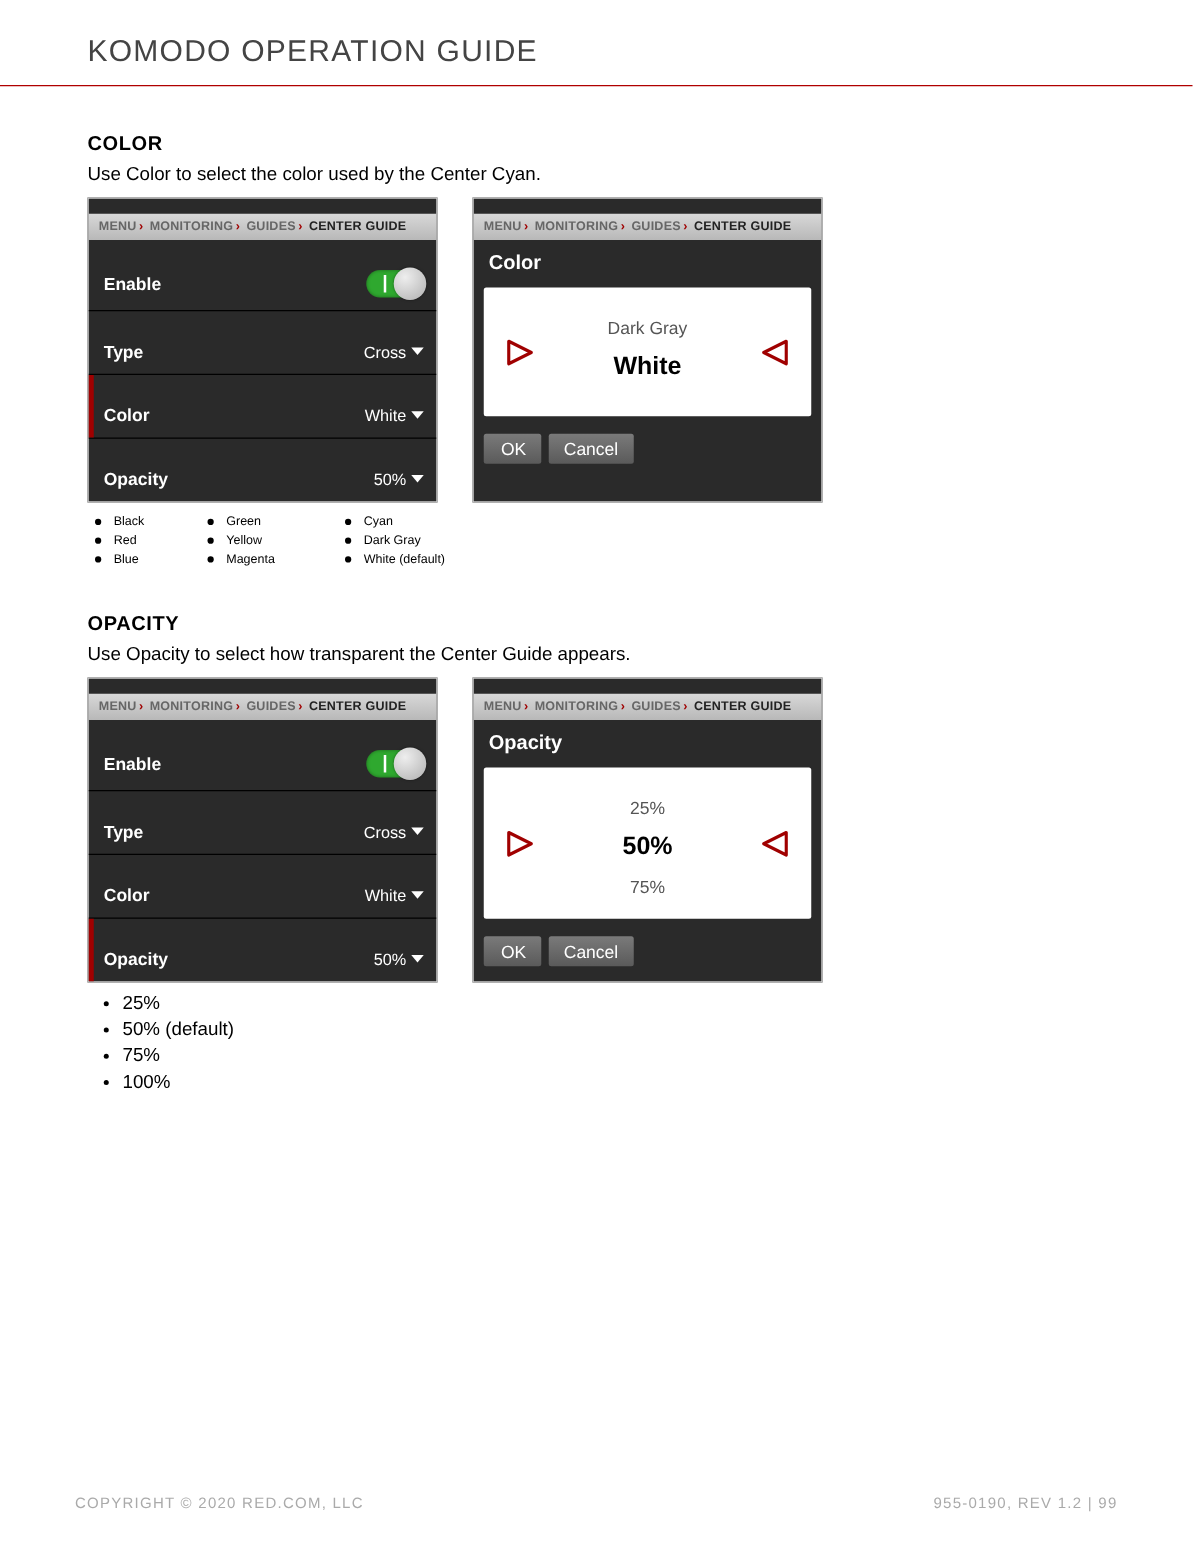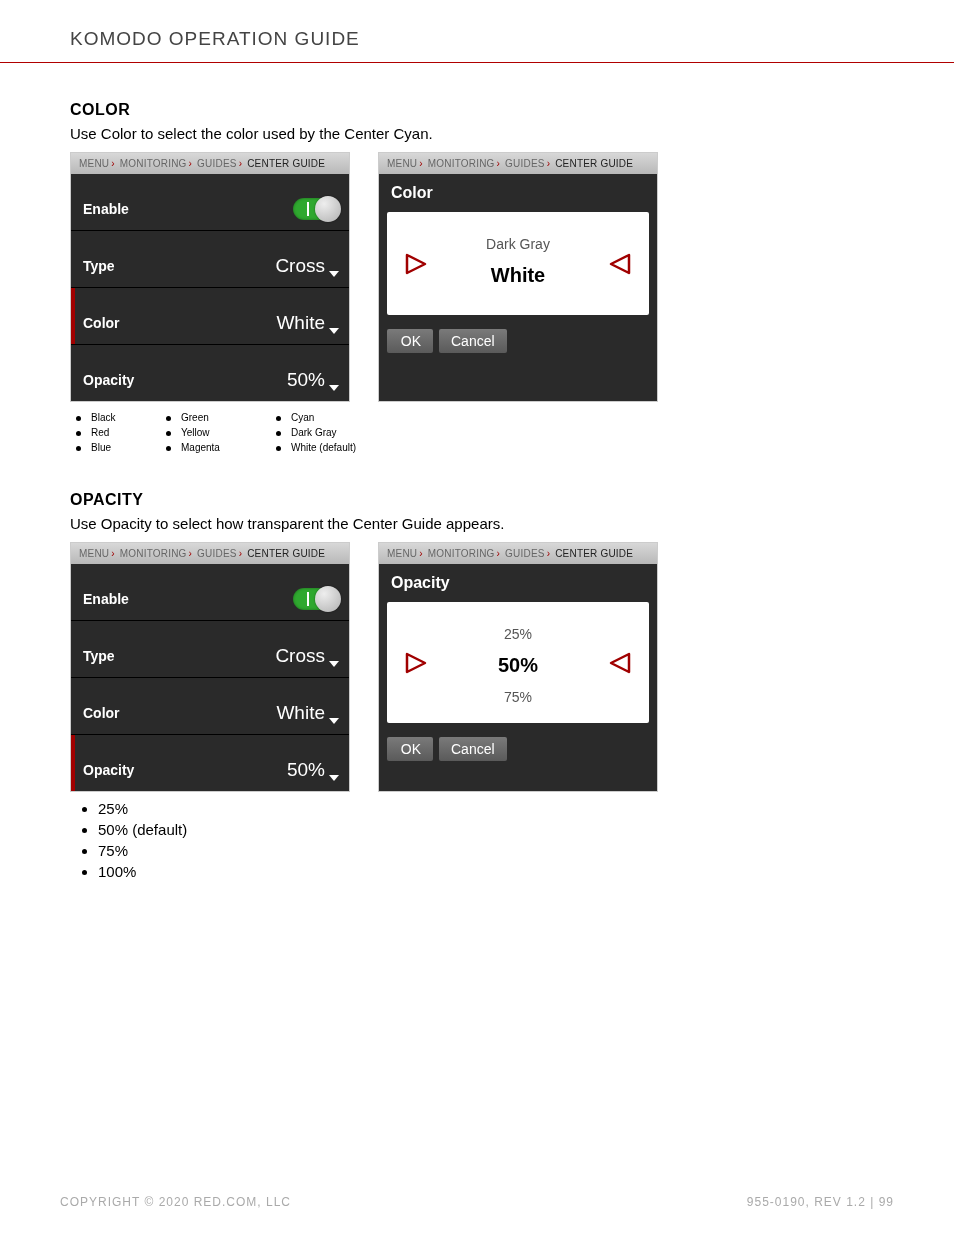--- a/index.html
+++ b/index.html
@@ -7,21 +7,21 @@
     font-family: Arial, Helvetica, sans-serif;
     color: #000;
     background: #fff;
     width: 954px;
   }
   .page {
     padding: 0 60px 0 70px;
     box-sizing: border-box;
   }
   .page-title {
-    font-size: 19px;
+    font-size: 24px;
     font-weight: 300;
     letter-spacing: 1px;
     color: #444;
     padding: 28px 0 12px 0;
     font-family: "Helvetica Neue", Arial, sans-serif;
   }
   .rule-red {
     border: none;
     border-top: 1px solid #b00000;
     margin: 0 -60px 0 -70px;
@@ -48,23 +48,24 @@
     background: #2a2a2a;
     border: 1px solid #ccc;
     font-family: Arial, sans-serif;
     color: #fff;
     box-sizing: border-box;
   }
   .screen-bc {
     background: linear-gradient(#d8d8d8, #b8b8b8);
     color: #666;
     font-size: 10px;
-    font-weight: normal;
+    font-weight: bold;
     padding: 5px 8px;
     letter-spacing: 0.2px;
+    margin-top: 12px;
   }
   .screen-bc .sep {
     color: #a00000;
     padding: 0 2px;
   }
   .screen-bc .current {
     color: #222;
   }
   .menu-row {
     display: flex;
@@ -77,21 +78,21 @@
     position: relative;
   }
   .menu-row:last-child { border-bottom: none; }
   .menu-row.active::before {
     content: "";
     position: absolute;
     left: 0; top: 0; bottom: 0;
     width: 4px;
     background: #a00000;
   }
-  .menu-row .val { font-weight: normal; font-size: 19px; display: inline-flex; align-items: flex-end; gap: 4px; }
+  .menu-row .val { font-weight: normal; font-size: 13px; display: inline-flex; align-items: center; gap: 4px; }
   .tri-down {
     width: 0; height: 0;
     border-left: 5px solid transparent;
     border-right: 5px solid transparent;
     border-top: 6px solid #fff;
     display: inline-block;
   }
   .toggle {
     width: 46px; height: 22px;
     background: #2fa82f;

